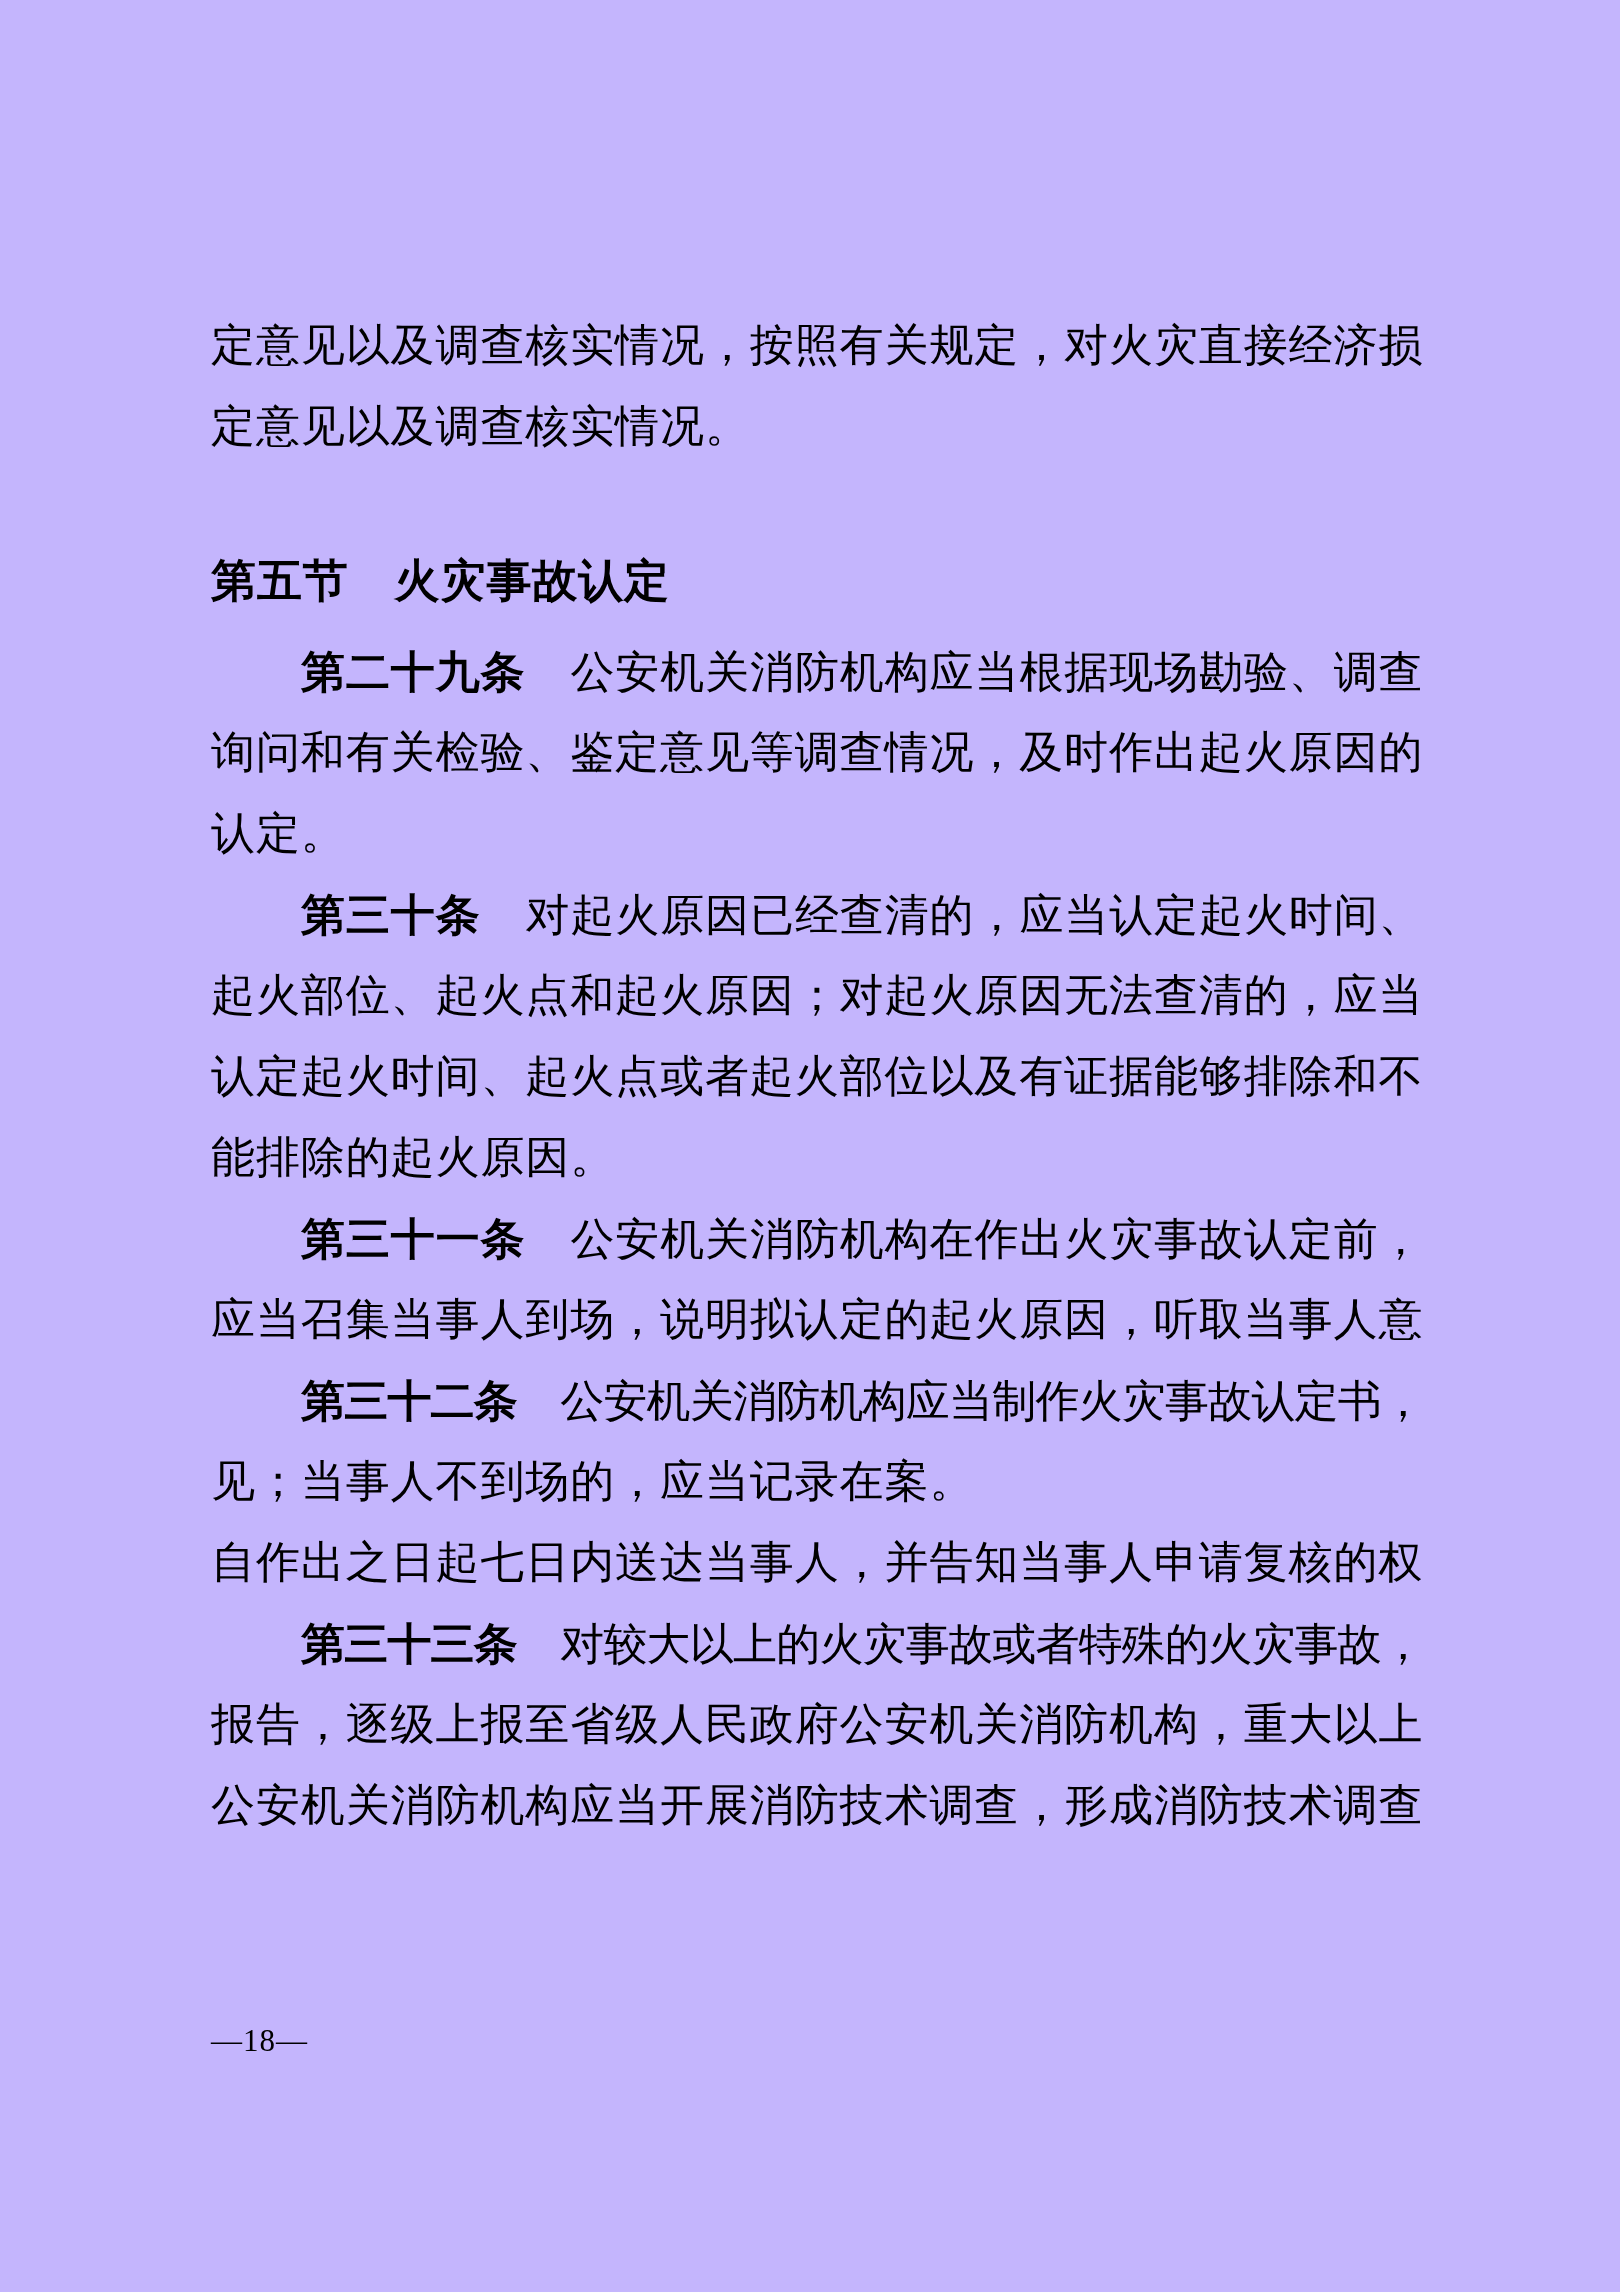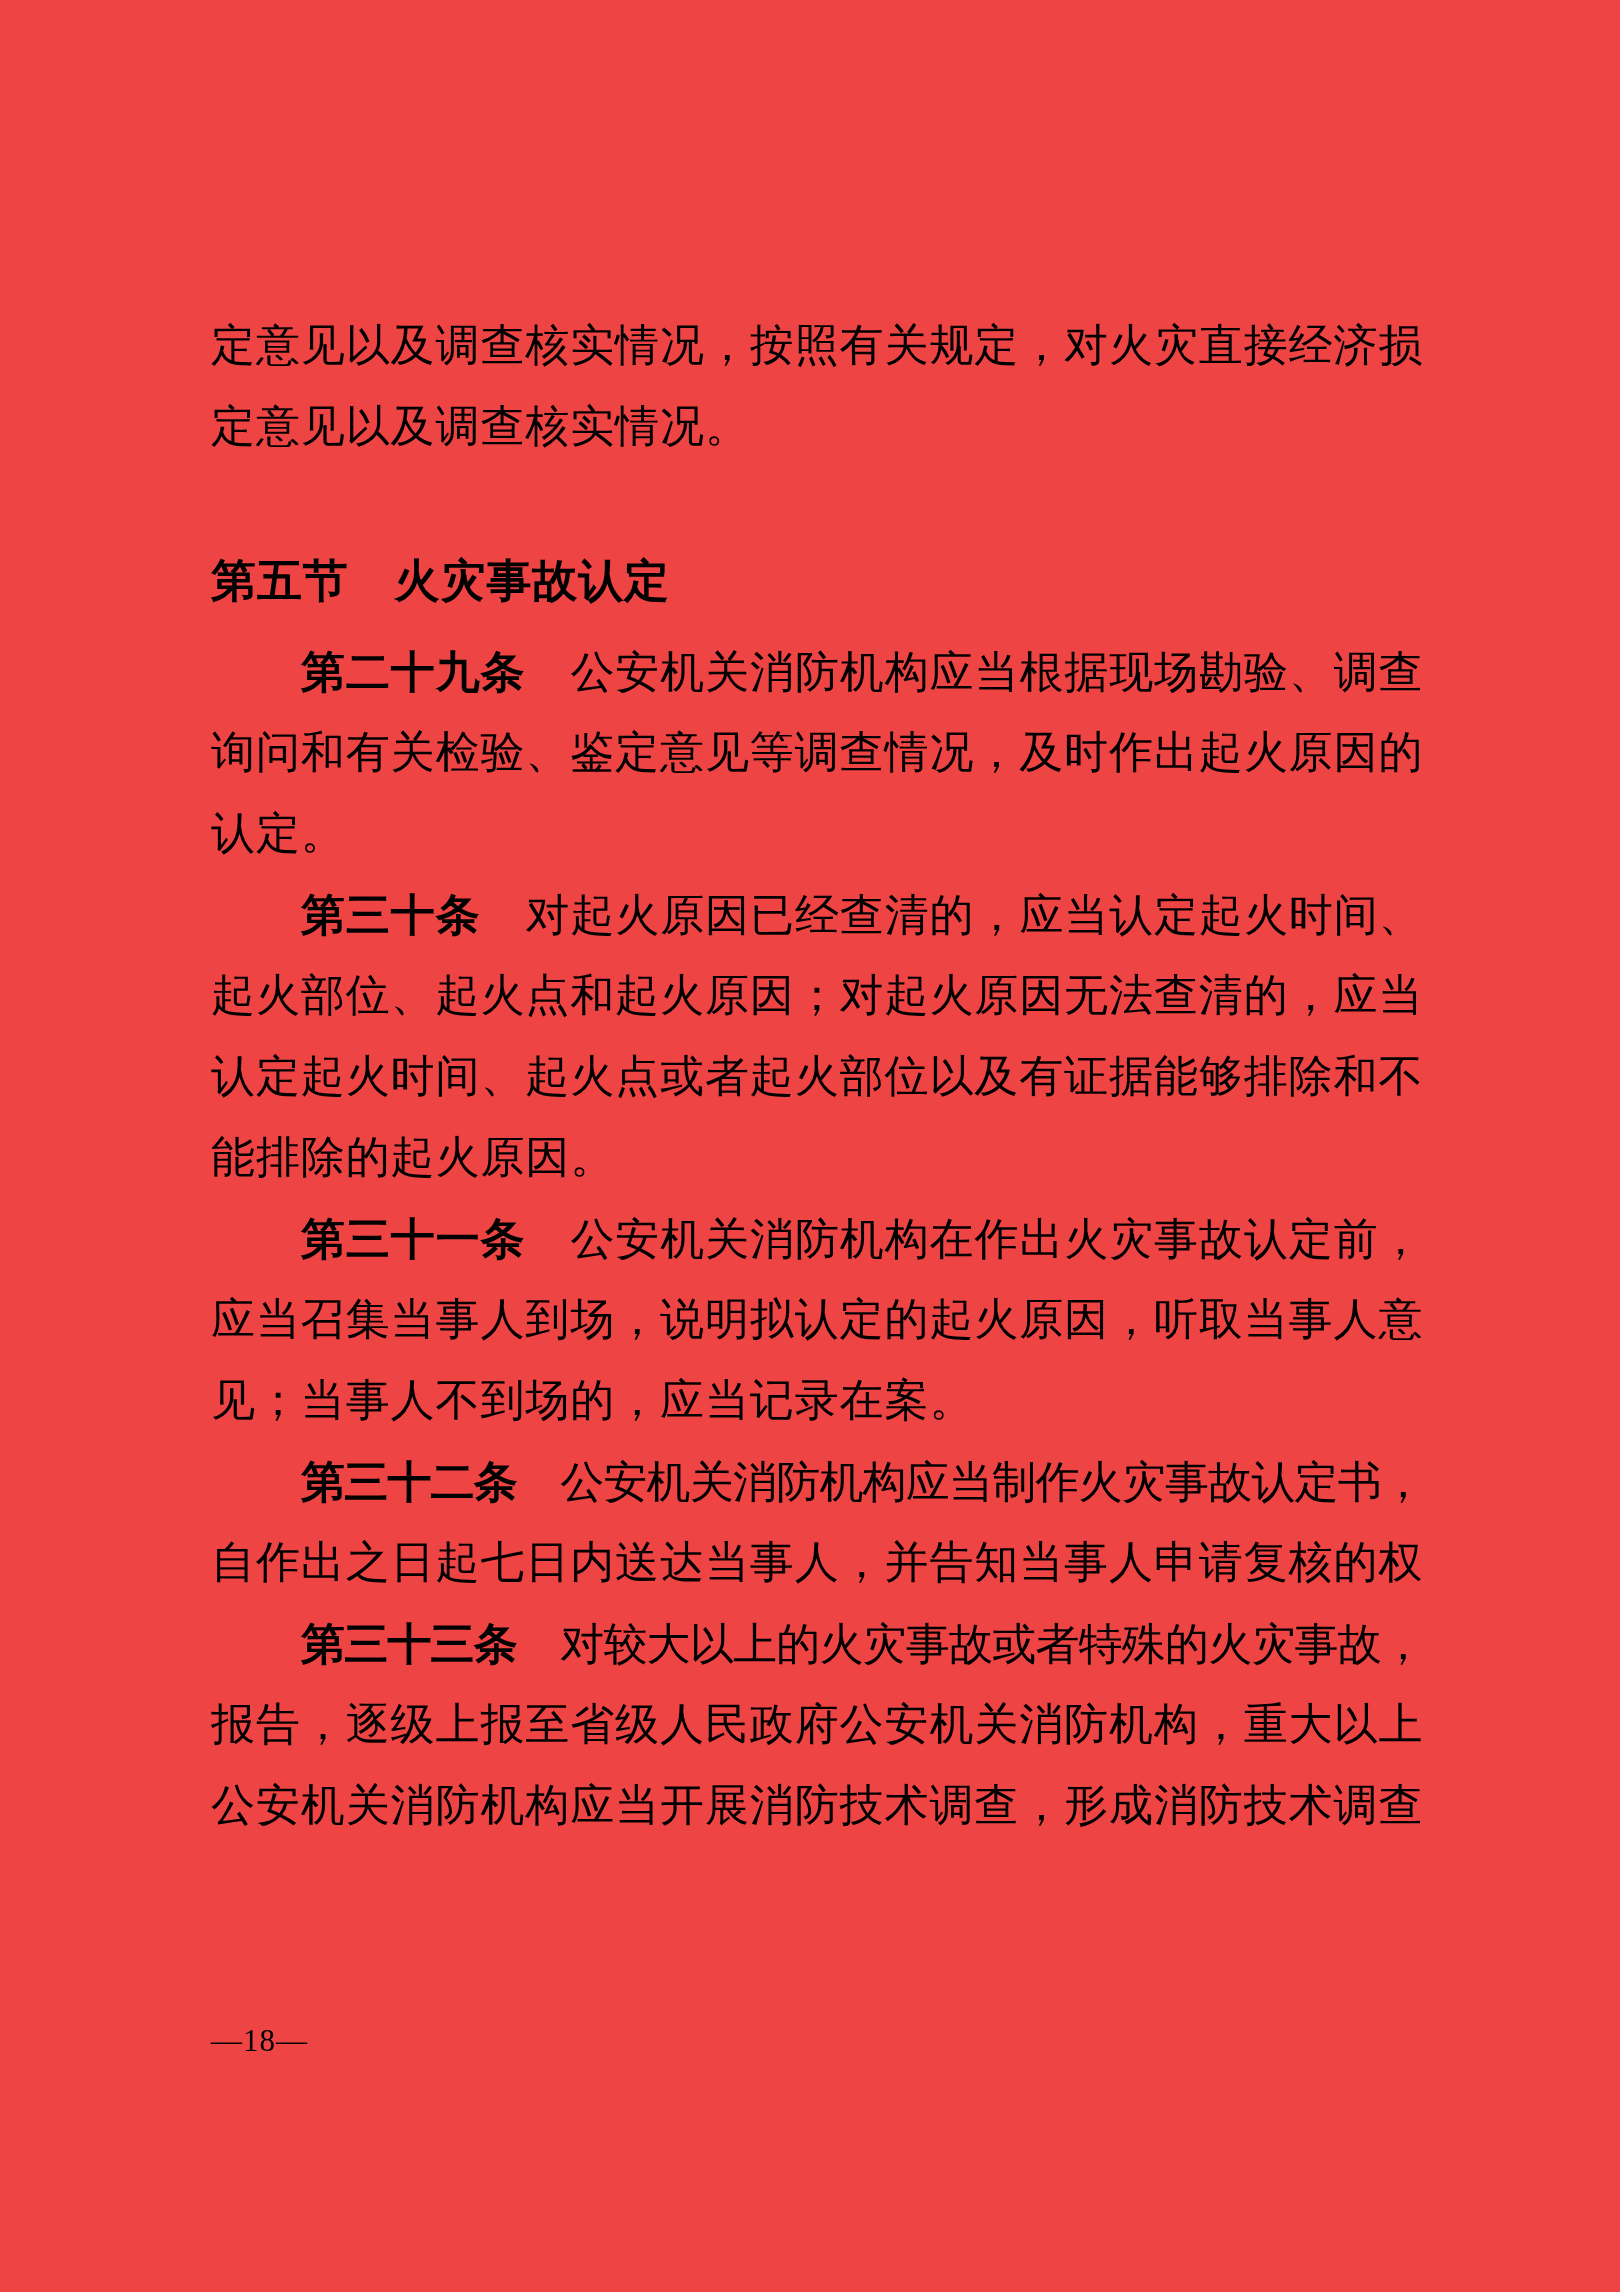--- a/index.html
+++ b/index.html
@@ -4,21 +4,21 @@
 <style>
   html, body {
     margin: 0;
     padding: 0;
     background: #ffffff;
   }
   .page {
     position: relative;
     width: 1620px;
     height: 2293px;
-    background: #ef4444;
+    background: #c4b5fd;
     color: #000000;
     overflow: hidden;
     font-family: "Liberation Serif", serif;
   }
   .text-block {
     position: absolute;
     left: 211px;
     top: 305px;
     width: 1214px;
   }
@@ -81,23 +81,23 @@
     <div class="line">询问和有关检验、鉴定意见等调查情况，及时作出起火原因的</div>
     <div class="line">认定。</div>
 
     <div class="line indent"><span class="hei">第三十条</span><span>　对起火原因已经查清的，应当认定起火时间、</span></div>
     <div class="line">起火部位、起火点和起火原因；对起火原因无法查清的，应当</div>
     <div class="line">认定起火时间、起火点或者起火部位以及有证据能够排除和不</div>
     <div class="line">能排除的起火原因。</div>
 
     <div class="line indent"><span class="hei">第三十一条</span><span>　公安机关消防机构在作出火灾事故认定前，</span></div>
     <div class="line">应当召集当事人到场，说明拟认定的起火原因，听取当事人意</div>
+    <div class="line indent tight"><span class="hei">第三十二条</span><span>　公安机关消防机构应当制作火灾事故认定书，</span></div>
+
     <div class="line">见；当事人不到场的，应当记录在案。</div>
-
-    <div class="line indent tight"><span class="hei">第三十二条</span><span>　公安机关消防机构应当制作火灾事故认定书，</span></div>
     <div class="line">自作出之日起七日内送达当事人，并告知当事人申请复核的权</div>
 
     <div class="line indent tight"><span class="hei">第三十三条</span><span>　对较大以上的火灾事故或者特殊的火灾事故，</span></div>
     <div class="line">报告，逐级上报至省级人民政府公安机关消防机构，重大以上</div>
     <div class="line">公安机关消防机构应当开展消防技术调查，形成消防技术调查</div>
 
   </div>
 
   <div class="page-number">—18—</div>
 </div>

